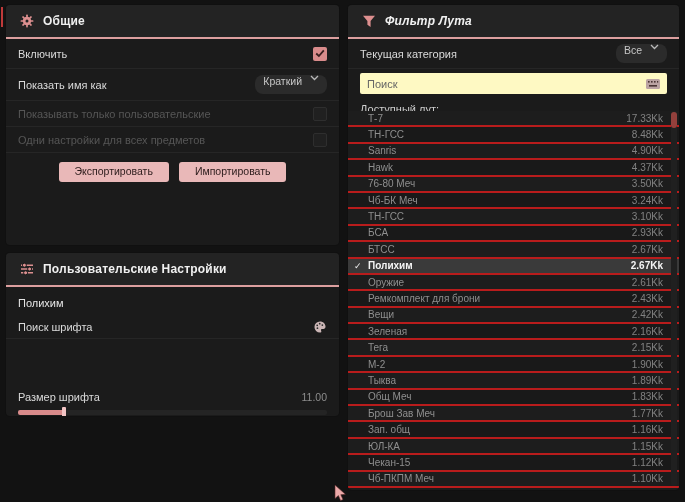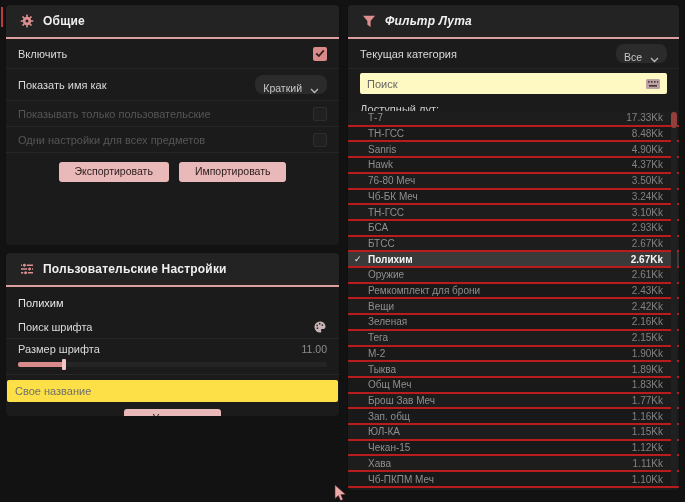--- a/index.html
+++ b/index.html
@@ -17,21 +17,21 @@
   .panel-title{font-size:12px;font-weight:bold;color:#f0f0f0;letter-spacing:.2px;}
   .panel-title.italic{font-style:italic;}
   .hicon{display:flex;align-items:center;}
   .row{display:flex;align-items:center;justify-content:space-between;padding:0 12px;border-bottom:1px solid #262626;}
   .row .lbl{font-size:11px;color:#dadada;}
   .row.dim .lbl{color:#565656;}
   .r30{height:30px;} .r32{height:32px;} .r26{height:26px;} .r24{height:24px;}
   .checkbox{width:14px;height:14px;border-radius:2px;display:flex;align-items:center;justify-content:center;}
   .checkbox.checked{background:var(--accent-strong);}
   .checkbox.ghost{background:#202020;border:1px solid #2e2e2e;}
-  .combo{background:#2b2b2b;border-radius:8px;height:19px;display:flex;align-items:flex-end;gap:8px;padding:0 8px;color:#c6c6c6;font-size:10.5px;cursor:default;}
+  .combo{background:#2b2b2b;border-radius:8px;height:19px;display:flex;align-items:flex-start;gap:8px;padding:0 8px;color:#c6c6c6;font-size:10.5px;cursor:default;}
   .btnrow{display:flex;justify-content:center;gap:10px;margin-top:9px;}
   .btn{background:var(--button-bg);color:var(--button-text);font-size:10.5px;font-family:"Liberation Sans",sans-serif;padding:3px 16px;border:none;border-radius:3px;line-height:1.3;}
   .item-name{font-size:11px;color:#e6e6e6;padding:10px 12px 6px;}
   .value-dim{font-size:10.5px;color:#8d8d8d;}
   .slider-wrap{padding:3px 12px 7px;border-bottom:1px solid #262626;}
   .slider-track{position:relative;width:100%;height:5px;background:#242424;border-radius:2px;}
   .slider-fill{position:absolute;left:0;top:0;height:5px;width:15%;background:var(--accent-strong);border-radius:2px;}
   .slider-grab{position:absolute;left:calc(15% - 2px);top:-3px;width:4px;height:11px;background:#f2c4c4;border-radius:1px;}
   .text-input{margin:5px 1px;height:22px;background:#fde047;border-radius:2px;display:flex;align-items:center;padding:0 8px;font-size:11px;color:#6f6f6f;}
   .search-box{margin:4px 12px 2px;height:21px;background:#fef9c3;border-radius:2px;display:flex;align-items:center;justify-content:space-between;padding:0 7px;font-size:11px;color:#666;}
@@ -137,21 +137,21 @@
       <svg width="14" height="14" viewBox="0 0 24 24">
         <path d="M12 2.5a9.5 9.5 0 100 19c1.7 0 2.3-1 2.3-2 0-.9-.7-1.4-.7-2.3 0-1.1.9-1.9 2.2-1.9h2c2.2 0 3.7-1.8 3.7-3.9C21.5 6.4 17.2 2.5 12 2.5z" fill="#cbb6b6"></path>
         <circle cx="7.2" cy="9" r="1.5" fill="#2a2a2a"></circle>
           <circle cx="11.5" cy="6.3" r="1.5" fill="#2a2a2a"></circle>
         <circle cx="16" cy="8.6" r="1.5" fill="#2a2a2a"></circle>
           <circle cx="7.6" cy="14" r="1.5" fill="#2a2a2a"></circle>
       </svg>
     </span>
   </div>
 
-  <div class="row" style="height:20px;border-bottom:none;">
+  <div class="row" style="height:20px;border-bottom:none;margin-top:48px;">
     <span class="lbl">Размер шрифта</span>
     <span class="value-dim">11.00</span>
   </div>
   <div class="slider-wrap">
     <div class="slider-track">
       <div class="slider-fill"></div>
       <div class="slider-grab"></div>
     </div>
   </div>
 
@@ -284,24 +284,20 @@
       </div>
       <div class="lrow">
         <span class="lname">ЮЛ-КА</span>
         <span class="lval">1.15Kk</span>
       </div>
       <div class="lrow">
         <span class="lname">Чекан-15</span>
         <span class="lval">1.12Kk</span>
       </div>
       <div class="lrow">
-        <span class="lname">Хава</span>
-        <span class="lval">1.11Kk</span>
-      </div>
-      <div class="lrow">
         <span class="lname">Чб-ПКПМ Меч</span>
         <span class="lval">1.10Kk</span>
       </div>
     </div>
 
   <div class="scrollbar">
     <div class="scroll-thumb"></div>
   </div>
 </div>
 

